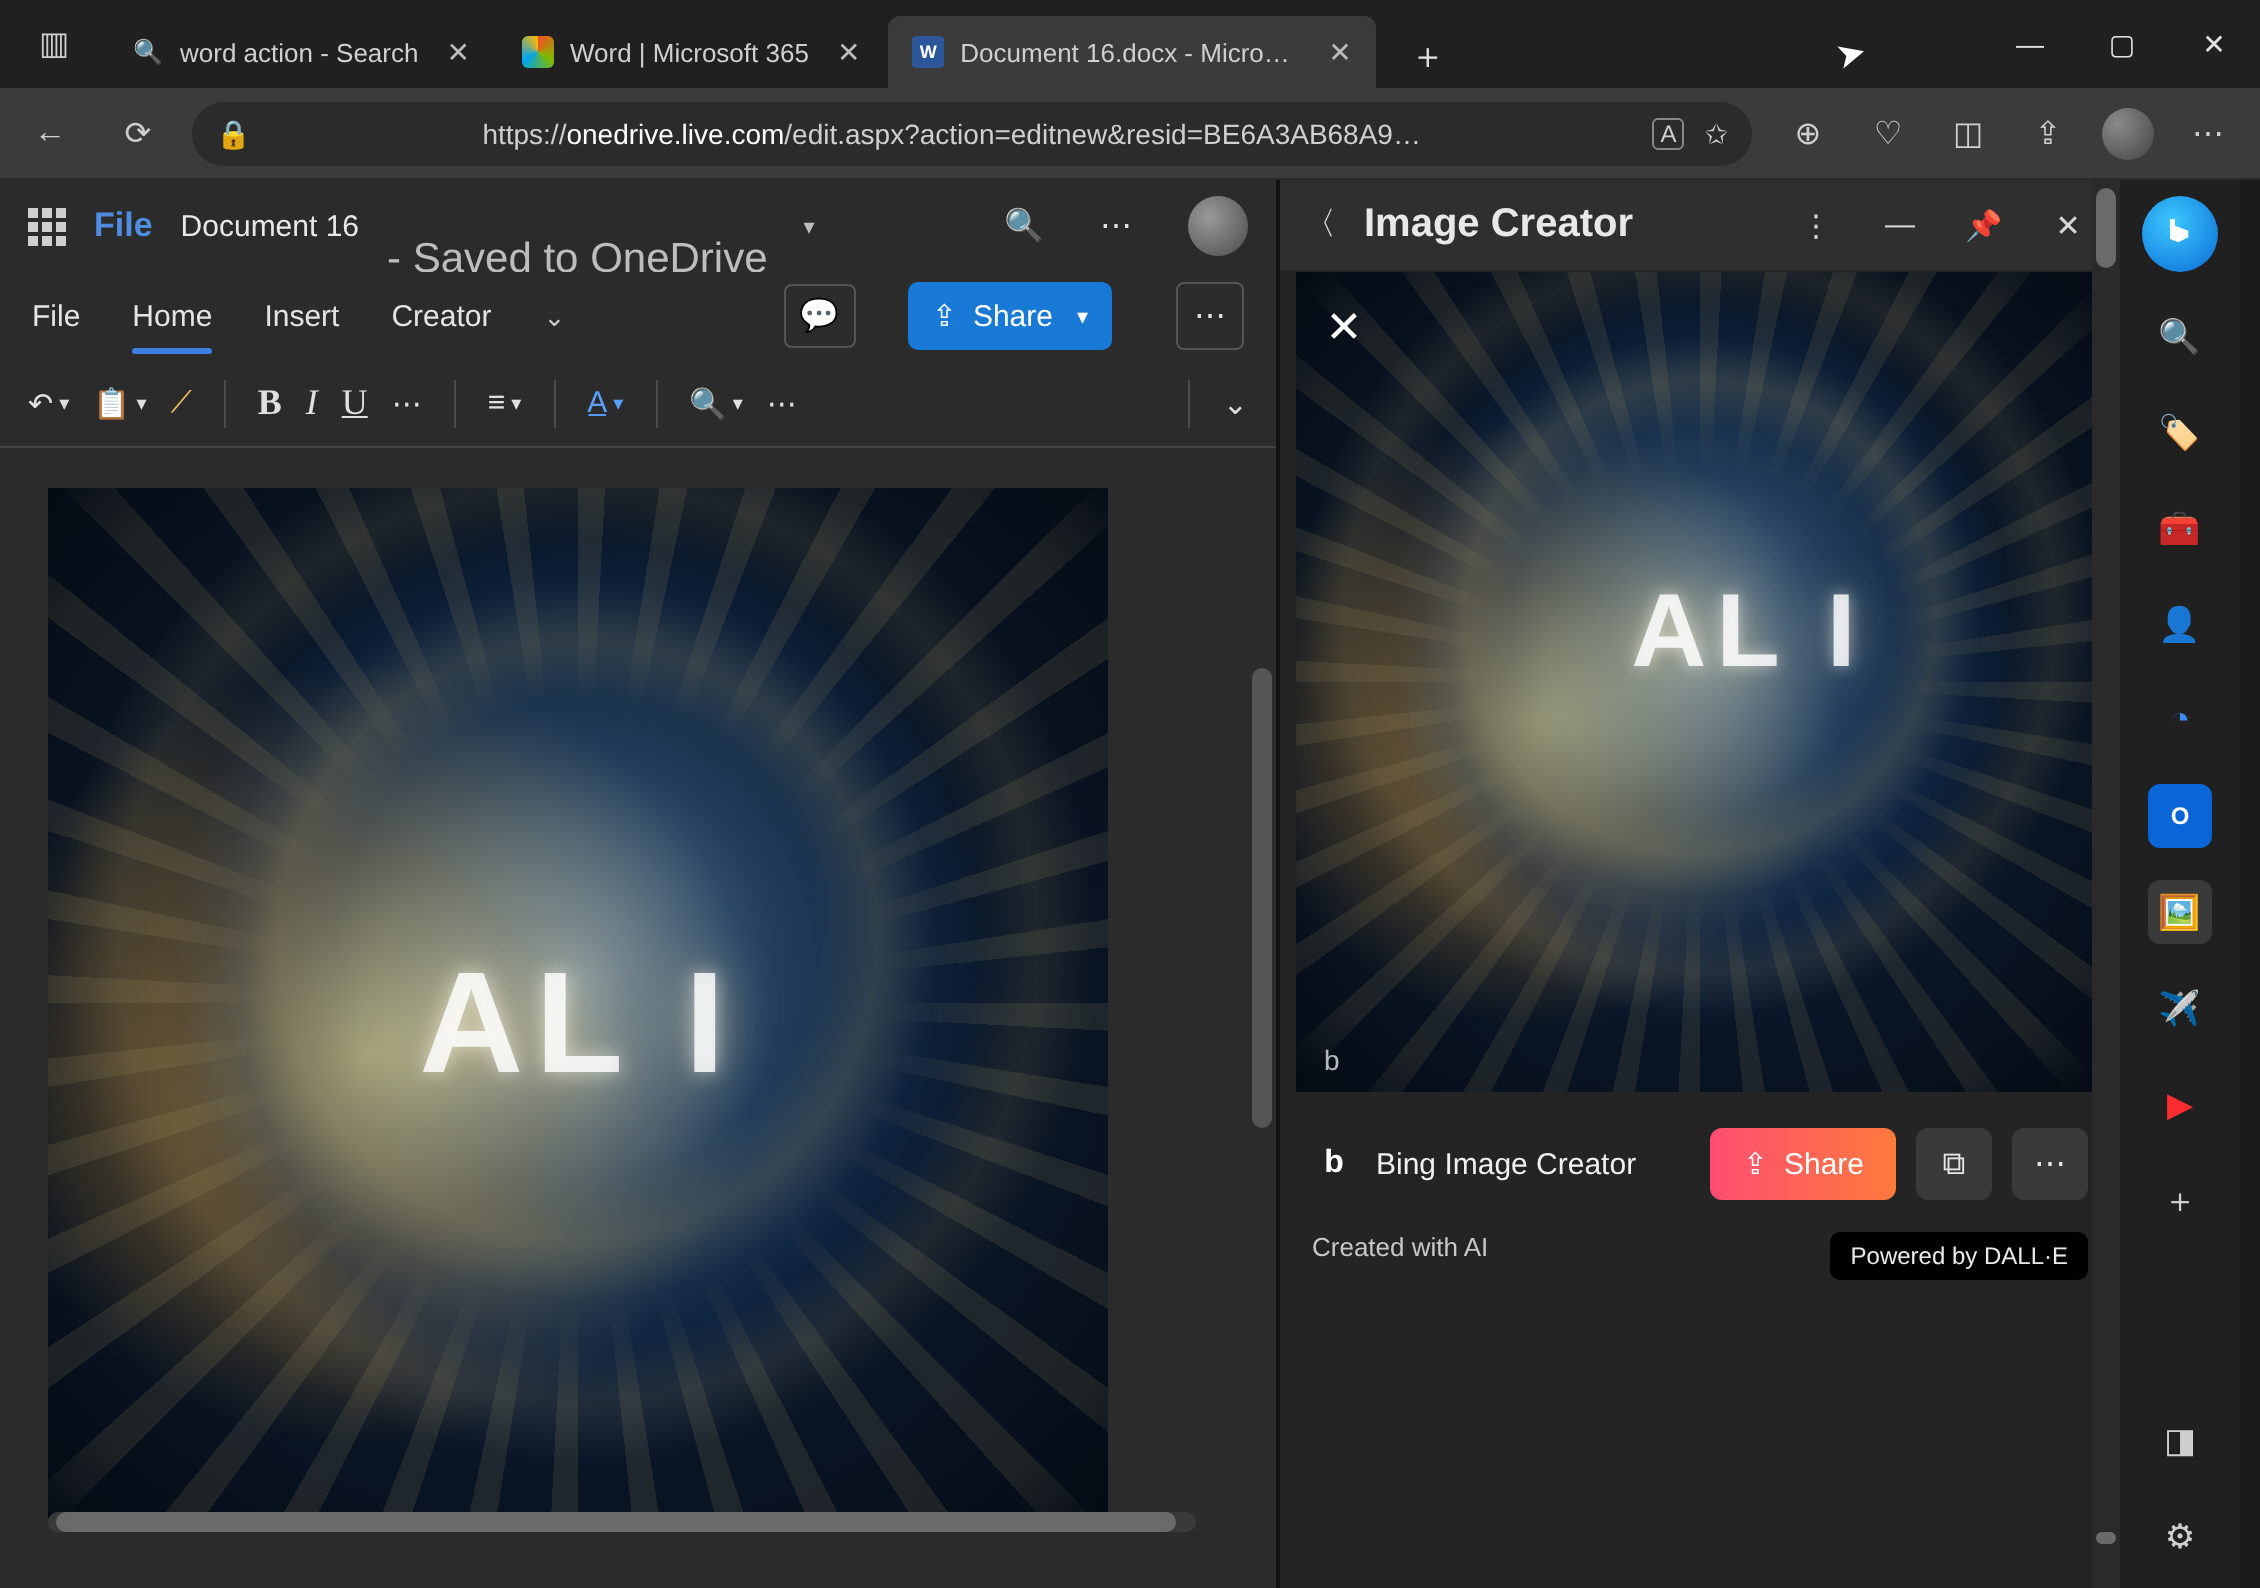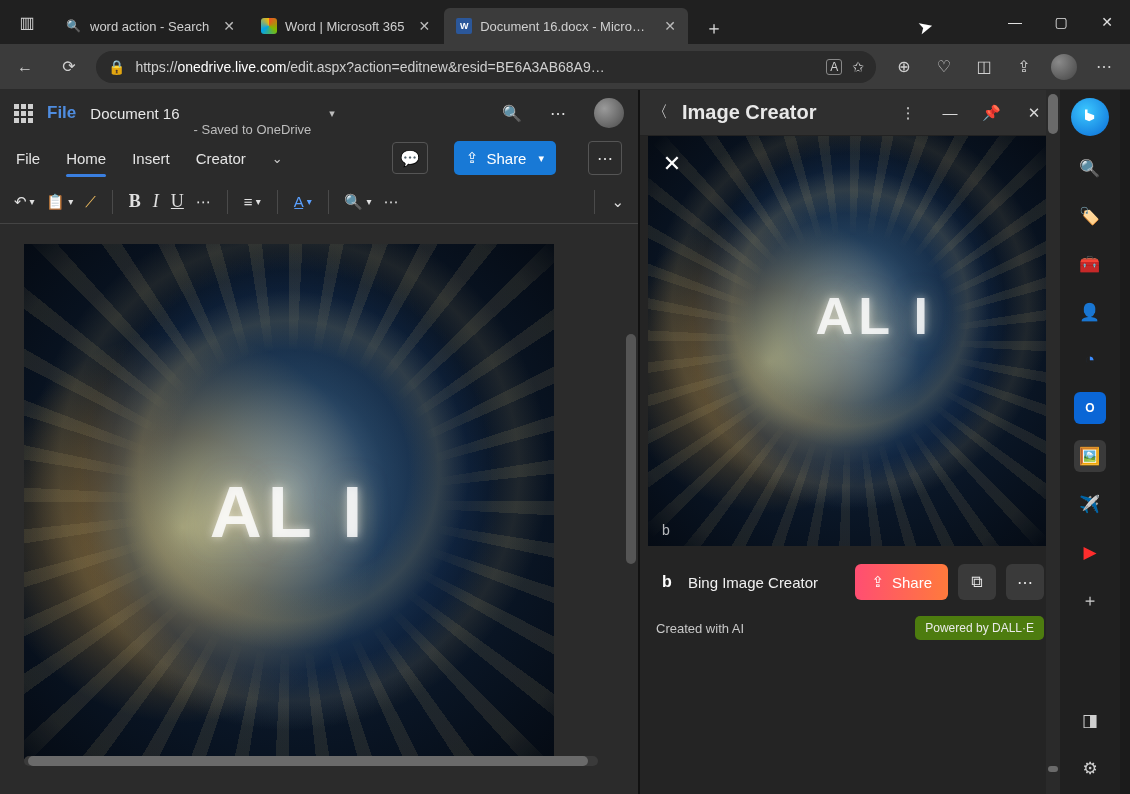--- a/index.html
+++ b/index.html
@@ -16,39 +16,39 @@
 .tab .close { color:#bbb; font-size:14px; margin-left:6px; cursor:pointer; }
 .newtab { width:32px; height:32px; display:flex; align-items:center; justify-content:center; color:#e0e0e0; font-size:18px; margin-left:8px; cursor:pointer; }
 .wincontrols { display:flex; margin-left:auto; }
 .wincontrols div { width:46px; height:32px; display:flex; align-items:center; justify-content:center; color:#e0e0e0; font-size:14px; }
 .cursor-arrow { position:absolute; left:918px; top:16px; color:#fff; font-size:18px; pointer-events:none; transform:rotate(-15deg); }
 
 
 .addrbar { height:46px; background:#3b3b3b; display:flex; align-items:center; padding:0 8px; gap:10px; border-bottom:1px solid #2a2a2a; }
 .navbtn { width:34px; height:34px; display:flex; align-items:center; justify-content:center; color:#cfcfcf; border-radius:4px; font-size:16px; }
 .urlbox { flex:1; height:32px; background:#2b2b2b; border-radius:16px; display:flex; align-items:center; padding:0 12px; gap:10px; color:#cfcfcf; font-size:14px; min-width:0; }
-.urlbox .url { flex:1; white-space:nowrap; overflow:hidden; text-overflow:ellipsis; }
+.urlbox .url { flex:1; white-space:nowrap; overflow:hidden; text-overflow:ellipsis;text-align:center; }
 .urlbox .url .host { color:#fff; }
 .tool-icons { display:flex; gap:4px; }
 .tool-icons .ic { width:36px; height:34px; display:flex; align-items:center; justify-content:center; color:#cfcfcf; font-size:16px; }
 .avatar-sm { width:26px; height:26px; border-radius:50%; background:radial-gradient(circle at 30% 30%,#8a8a8a,#444); }
 
 
 .content { position:absolute; top:90px; left:0; right:0; bottom:0; display:flex; }
 .word-pane { width:640px; background:#2b2b2b; position:relative; display:flex; flex-direction:column; border-right:2px solid #111; }
 .side-pane { width:420px; background:#1e1e1e; display:flex; flex-direction:column; }
 .edge-rail { width:60px; background:#202020; display:flex; flex-direction:column; align-items:center; padding-top:8px; gap:16px; position:relative; }
 
 
 .word-hdr { height:46px; display:flex; align-items:center; padding:0 14px; gap:14px; background:#2b2b2b; }
 .waffle { display:grid; grid-template-columns:repeat(3,5px); grid-template-rows:repeat(3,5px); gap:2px; }
 .waffle span { background:#cfcfcf; }
 .word-brand { color:#4f8de0; font-weight:600; font-size:17px; }
 .doc-title { color:#e8e8e8; font-size:15px; }
-.doc-sub { color:#bdbdbd; font-size:13px;margin-top:33px; }
+.doc-sub { color:#bdbdbd; font-size:21px;margin-top:33px; }
 .chev { color:#bdbdbd; font-size:11px; margin-left:4px; }
 .word-hdr .spacer { flex:1; }
 .hdr-ic { width:32px; height:32px; display:flex; align-items:center; justify-content:center; color:#e0e0e0; font-size:16px; }
 .hdr-avatar { width:30px; height:30px; border-radius:50%; background:radial-gradient(circle at 35% 35%,#9a9a9a,#4a4a4a); margin-left:6px; }
 
 
 .word-tabs { height:44px; display:flex; align-items:center; padding:0 16px; gap:26px; background:#2b2b2b; }
 .wtab { color:#e4e4e4; font-size:15px; padding:6px 0; position:relative; cursor:pointer; }
 .wtab.active { font-weight:400; }
 .wtab.active::after { content:""; position:absolute; left:0; right:0; bottom:-4px; height:3px; background:#3a7fe0; border-radius:2px; }
@@ -113,23 +113,23 @@
 .ic-close-overlay { position:absolute; left:18px; top:14px; width:28px; height:28px; color:#fff; font-size:22px; z-index:2; display:flex; align-items:center; justify-content:center; }
 .bing-wm { position:absolute; left:14px; bottom:8px; color:rgba(255,255,255,0.7); font-size:14px; z-index:2; }
 
 .ic-info { padding:18px 16px 10px; display:flex; flex-direction:column; gap:12px; }
 .ic-row1 { display:flex; align-items:center; gap:10px; }
 .bing-logo { width:22px; height:22px; display:flex; align-items:center; justify-content:center; color:#fff; font-weight:700; font-size:16px; }
 .ic-brand { color:#f0f0f0; font-size:15px; flex:1; }
 .share-grad { height:36px; padding:0 16px; border-radius:6px; display:flex; align-items:center; gap:8px; background:linear-gradient(90deg,#ff4e72,#ff7a3c); color:#fff; font-size:15px; cursor:pointer; }
 .ic-sq { width:38px; height:36px; background:#3a3a3a; border-radius:6px; display:flex; align-items:center; justify-content:center; color:#e6e6e6; font-size:16px; }
 .ic-prompt { font-size:18px; color:#f2f2f2; margin-top:6px; }
-.ic-row2 { display:flex; align-items:center; justify-content:space-between; margin-top:4px; }
+.ic-row2 { display:flex; justify-content:space-between; margin-top:4px; }
 .ic-created { color:#c8c8c8; font-size:13px; }
-.dalle-badge { background:#4d7c0f; color:#eaeaea; font-size:12px; padding:5px 10px; border-radius:5px;margin-left:37px; }
+.dalle-badge { background:#000000; color:#eaeaea; font-size:12px; padding:5px 10px; border-radius:5px;margin-left:37px; }
 .side-scroll { position:absolute; right:0; top:0; bottom:0; width:14px; background:#2a2a2a; }
 .side-scroll::before { content:""; position:absolute; top:4px; left:2px; right:2px; height:40px; background:#6a6a6a; border-radius:5px; }
 .side-scroll::after { content:""; position:absolute; bottom:22px; left:2px; right:2px; height:6px; background:#6a6a6a; border-radius:3px; }
 
 
 .rail-ic { width:32px; height:32px; display:flex; align-items:center; justify-content:center; font-size:17px; border-radius:6px; cursor:pointer; }
 .rail-ic.active { background:#3a3a3a; }
 .rail-bing { width:38px; height:38px; border-radius:50%; background:radial-gradient(circle at 40% 35%,#3cc8ff,#0a6bd6); display:flex; align-items:center; justify-content:center; }
 .rail-bing svg { width:20px; height:20px; }
 .rail-bottom { margin-top:auto; margin-bottom:10px; display:flex; flex-direction:column; gap:16px; align-items:center; }

